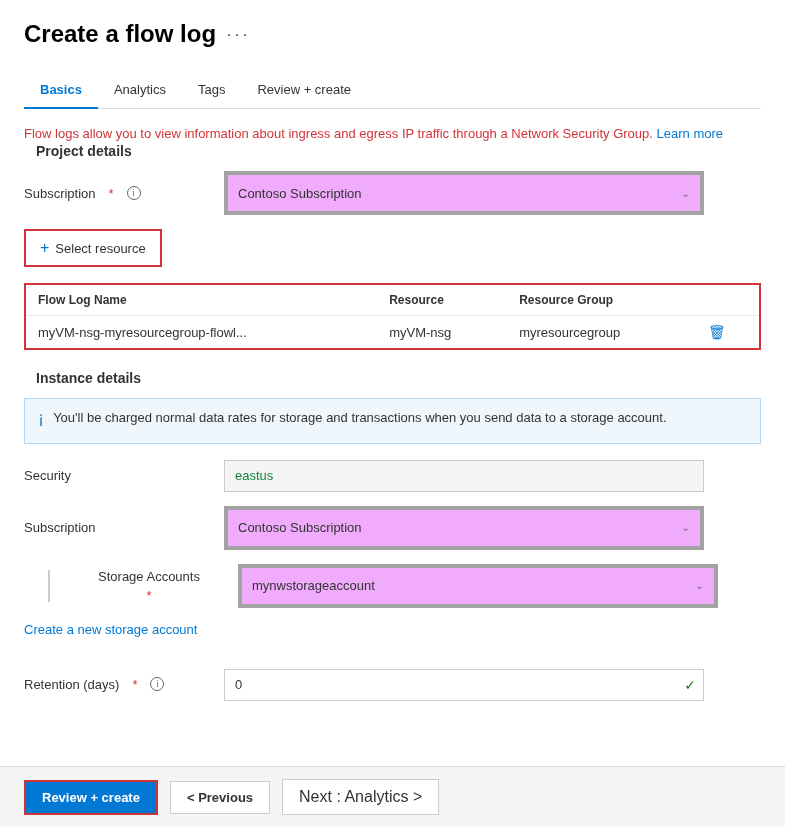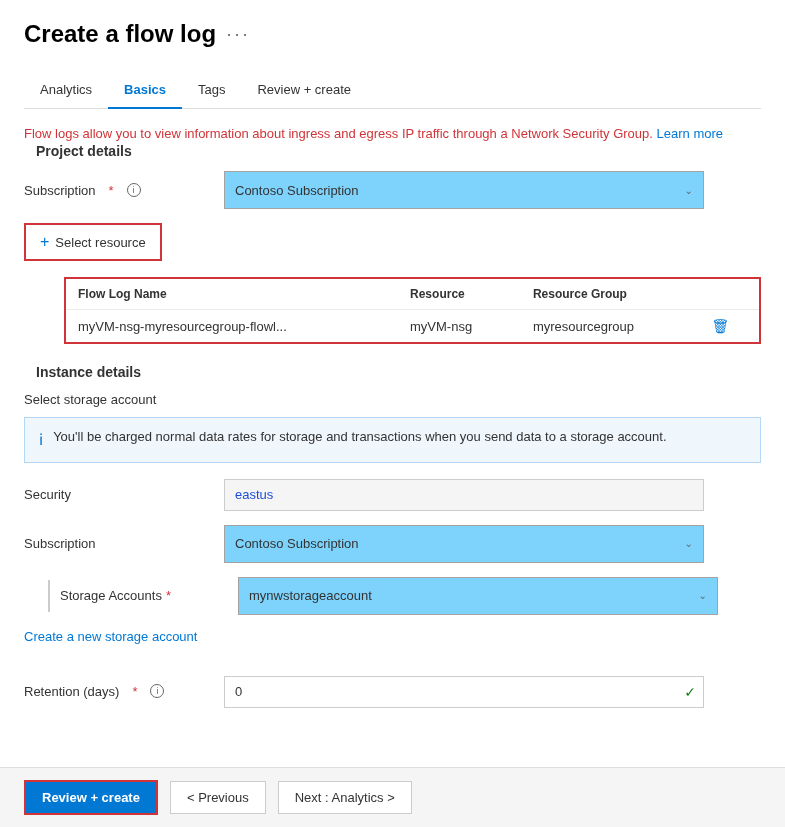--- a/index.html
+++ b/index.html
@@ -97,41 +97,41 @@
       color: #666;
       cursor: pointer;
     }
     .form-control {
       flex: 1;
       max-width: 480px;
     }
     .select-box {
       width: 100%;
       padding: 18px 10px;
-      border: 1px solid #a3a3a3;
-      background: #7dd3fc;
+      border: 4px solid #a3a3a3;
+      background: #f0abfc;
       font-size: 13px;
       color: #333;
       cursor: pointer;
       display: flex;
       align-items: center;
       justify-content: space-between;
       height: 32px;
     }
     .select-box .chevron {
       color: #666;
       font-size: 10px;
     }
     .input-box {
       width: 100%;
       padding: 6px 10px;
       border: 1px solid #ccc;
       background: #f5f5f5;
       font-size: 13px;
-      color: #1d4ed8;
+      color: #15803d;
       height: 32px;
     }
     
     .select-resource-btn {
       display: inline-flex;
       align-items: center;
       gap: 6px;
       border: 2px solid #d13438;
       padding: 8px 14px;
       cursor: pointer;
@@ -142,21 +142,20 @@
     }
     .select-resource-btn .plus-icon {
       color: #0078d4;
       font-size: 16px;
       font-weight: 300;
     }
     
     .table-container {
       border: 2px solid #d13438;
       margin-bottom: 20px;
-      margin-left: 40px;
     }
     .table {
       width: 100%;
       border-collapse: collapse;
     }
     .table th {
       text-align: left;
       padding: 8px 12px;
       font-size: 12px;
       font-weight: 600;
@@ -221,20 +220,21 @@
       flex-shrink: 0;
     }
     .form-label-indented {
       width: 178px;
       min-width: 178px;
       font-size: 13px;
       color: #333;
       display: flex;
       align-items: center;
       gap: 4px;
+      flex-direction: column;
     }
     
     .create-link {
       color: #0078d4;
       text-decoration: none;
       font-size: 13px;
       cursor: pointer;
       margin-bottom: 16px;
       display: inline-block;
     }
@@ -284,27 +284,28 @@
       font-weight: 600;
       border: 2px solid #d13438;
     }
     .btn-secondary {
       background: #fff;
       color: #333;
       border: 1px solid #ccc;
       padding: 8px 16px;
       font-size: 13px;
       cursor: pointer;
+      font-weight: bold;
     }
     .btn-next {
       background: #fff;
       color: #333;
       border: 1px solid #ccc;
       padding: 8px 16px;
-      font-size: 13px;
+      font-size: 16px;
       cursor: pointer;
     }
     .download-link {
       color: #0078d4;
       text-decoration: none;
       font-size: 13px;
       cursor: pointer;
       margin-left: auto;
     }
     .spacer { flex: 1; }
@@ -314,22 +315,22 @@
 
 <div class="page">
   
   <div class="page-header">
     <h1 class="page-title">Create a flow log</h1>
     <span class="dots-icon">···</span>
   </div>
 
   
   <div class="tabs">
+    <div class="tab active">Basics</div>
     <div class="tab">Analytics</div>
-    <div class="tab active">Basics</div>
     <div class="tab">Tags</div>
     <div class="tab">Review + create</div>
   </div>
 
   
   <div class="info-banner">
     <span>Flow logs allow you to view information about ingress and egress IP traffic through a Network Security Group.</span>
     <a class="create-link" style="margin-bottom:0; display:inline;">Learn more</a>
   </div>
 
@@ -376,21 +377,20 @@
             <span class="delete-icon">🗑</span>
           </td>
         </tr>
       </tbody>
     </table>
   </div>
 
   
   <div class="instance-section">
     <div class="section-title">Instance details</div>
-    <div class="storage-label">Select storage account</div>
 
     <div class="storage-info-box">
       <span class="storage-info-icon">ℹ</span>
       <span>You'll be charged normal data rates for storage and transactions when you send data to a storage account.</span>
     </div>
 
     <div class="form-row">
       <div class="form-label">
         <span>Security</span>
       </div>

